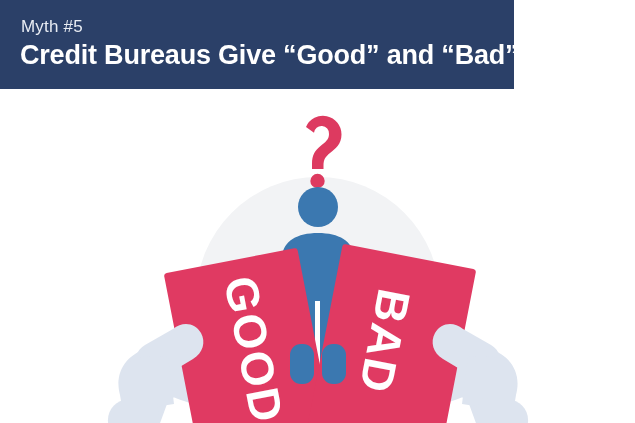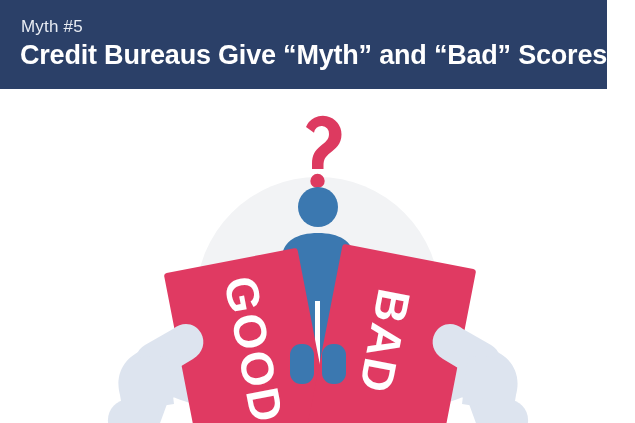--- a/index.html
+++ b/index.html
@@ -20,21 +20,21 @@
     height: 423px;
     background: #ffffff;
     overflow: hidden;
   }
 
   
   #header-banner {
     position: absolute;
     left: 0;
     top: 0;
-    width: 607px;
+    width: 514px;
     height: 89px;
     background: #2b4068;
   }
 
   #eyebrow-label {
     position: absolute;
     left: 21px;
     top: 17px;
     font-family: "Liberation Sans", sans-serif;
     font-size: 17px;
@@ -72,21 +72,21 @@
     display: block;
   }
 </style>
 </head>
 <body>
 
 <div id="slide">
 
   <div id="header-banner">
     <div id="eyebrow-label">Myth #5</div>
-    <div id="headline-title">Credit Bureaus Give “Myth” and “Bad” Scores</div>
+    <div id="headline-title">Credit Bureaus Give “Good” and “Bad” Credit</div>
   </div>
 
   <div id="illustration">
     <svg width="635" height="334" viewBox="0 0 635 334" xmlns="http://www.w3.org/2000/svg">
 
       <circle cx="318" cy="210" r="122" fill="#f2f3f5"></circle>
 
       <g>
         <path d="M306,38
                  a18.5,18.5 0 0 1 35.5,7.5

